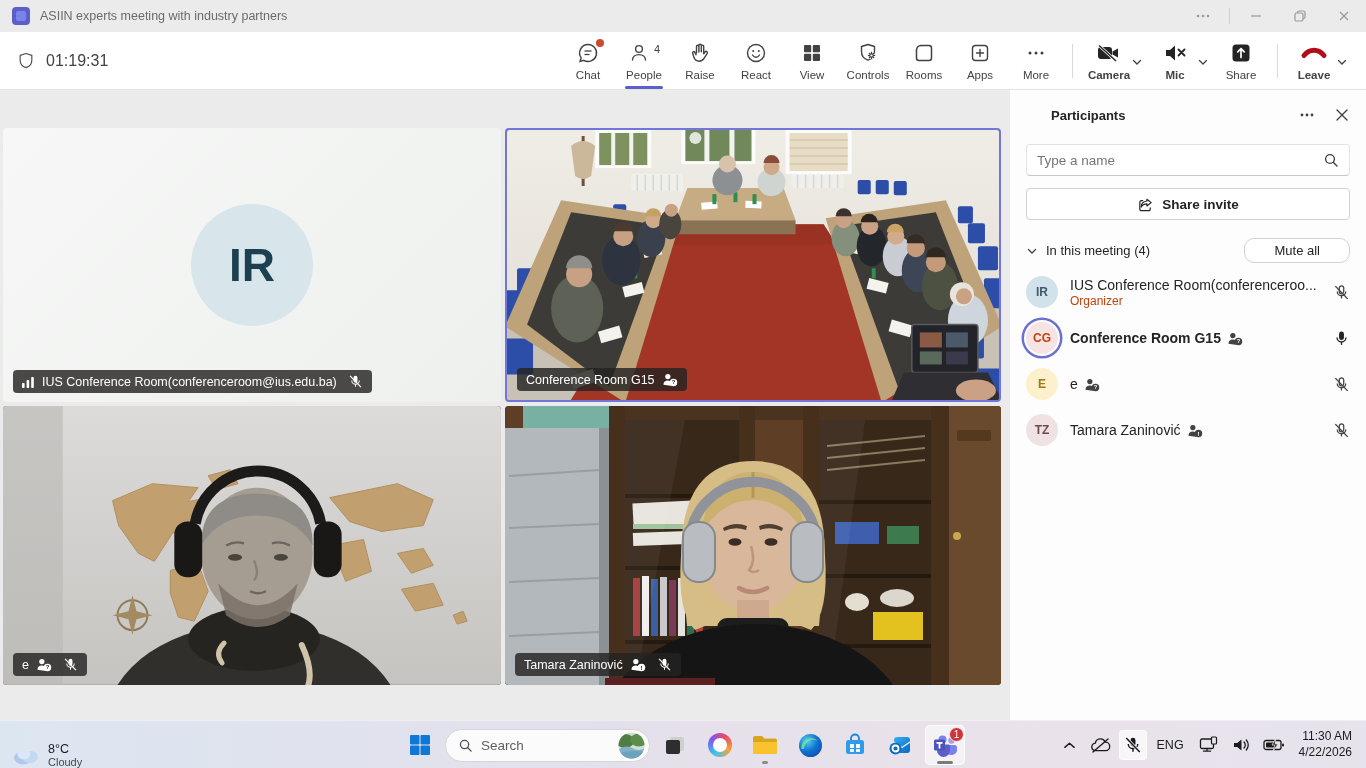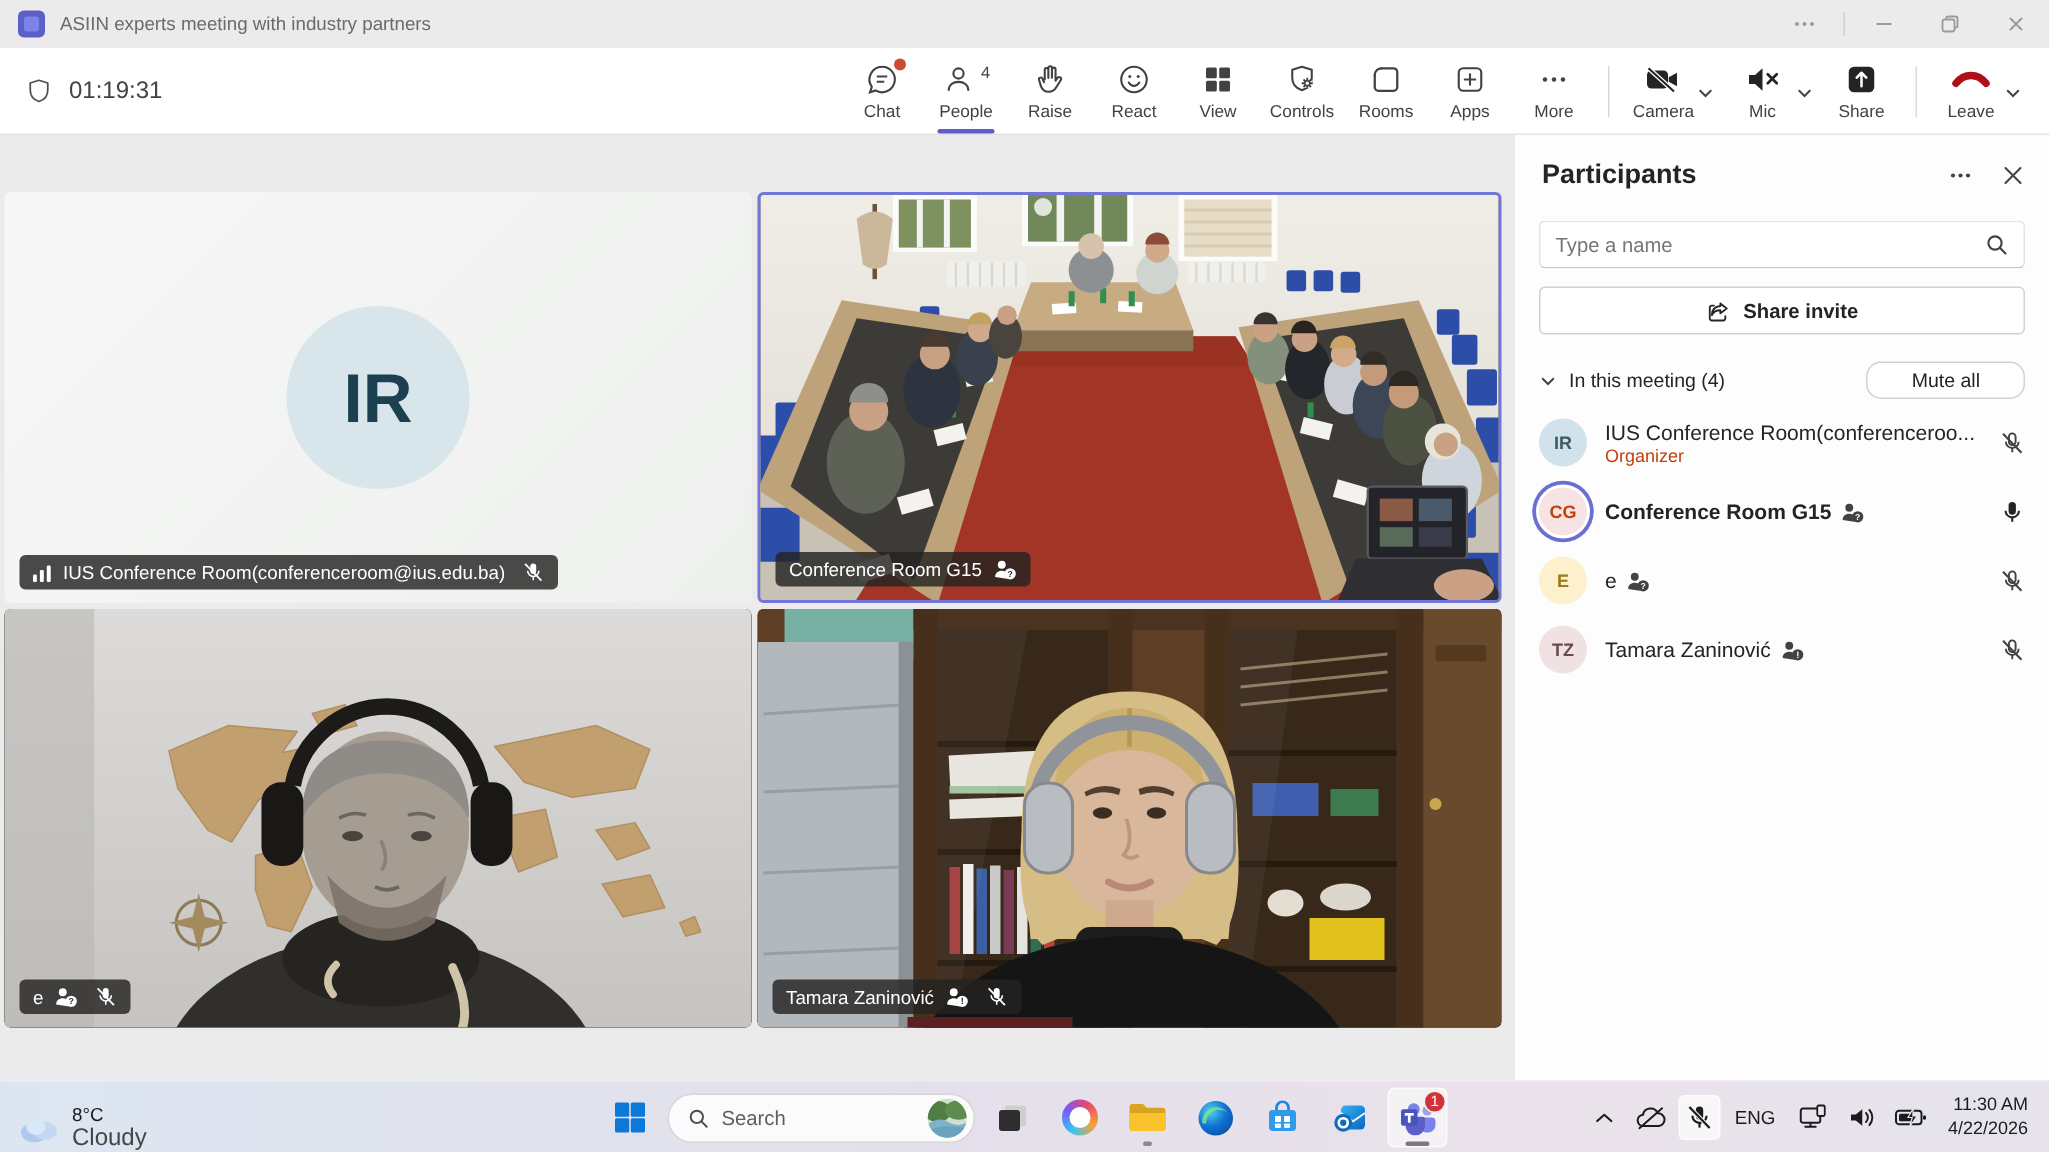--- a/index.html
+++ b/index.html
@@ -19,40 +19,40 @@
   .toolbar { position:absolute; top:32px; left:0; width:1366px; height:58px; background:#fff; border-bottom:1px solid #e3e3e3; display:flex; align-items:stretch; }
   .tb-left { display:flex; align-items:center; gap:10px; padding-left:16px; width:220px; }
   .tb-timer { font-size:16px; color:#424242; }
   .tb-spacer { flex:1; }
   .tb-item { position:relative; width:56px; display:flex; flex-direction:column; align-items:center; justify-content:center; gap:4px; cursor:pointer; }
   .tb-item .lbl { font-size:11.5px; color:#424242; white-space:nowrap; }
   .tb-item.active::after { content:""; position:absolute; bottom:0; left:9px; right:9px; height:3px; border-radius:2px; background:#5b5fc7; }
   .tb-icon { position:relative; height:24px; display:flex; align-items:center; }
   .chat-dot { position:absolute; top:-2px; right:-4px; width:8px; height:8px; border-radius:50%; background:#cc4a31; }
   .ppl-badge { font-size:11px; color:#424242; margin-left:2px; align-self:flex-start; margin-top:2px; }
-  .tb-combo { display:flex; align-items:center; }
+  .tb-combo { display:flex; align-items:center;font-weight:bold; }
   .tb-chev { width:14px; margin-left:-6px; margin-right:2px; padding-top:2px; cursor:pointer; }
   .tb-div { width:1px; background:#d9d9d9; height:34px; align-self:center; margin:0 8px; }
   .tb-right { display:flex; align-items:stretch; padding-right:14px; }
 
   
   .tile { position:absolute; border-radius:4px; overflow:hidden; background:#202020; cursor:pointer; }
   .tile1 { left:3px; top:128px; width:498px; height:274px; background:linear-gradient(135deg,#f6f7f6,#eef0ee); }
   .tile2 { left:505px; top:128px; width:496px; height:274px; border:2.5px solid #7276d8; }
   .tile3 { left:3px; top:406px; width:498px; height:279px; }
   .tile4 { left:505px; top:406px; width:496px; height:279px; }
   .tile .scene { position:absolute; inset:0; }
   .tile2 .scene { inset:-2.5px; }
   .avatar-big { position:absolute; left:50%; top:50%; transform:translate(-50%,-50%); width:122px; height:122px; border-radius:50%; background:#d8e6ec; display:flex; align-items:center; justify-content:center; font-size:46px; font-weight:600; color:#1d4050; }
   .pill { position:absolute; left:10px; bottom:9px; background:rgba(36,35,34,.82); border-radius:4px; color:#fff; font-size:12.5px; display:flex; align-items:center; gap:7px; padding:4px 9px; white-space:nowrap; }
 
   
   .panel { position:absolute; left:1010px; top:90px; width:356px; height:630px; background:#fdfdfd; }
   .p-head { display:flex; align-items:center; padding:16px 16px 10px 18px; }
-  .p-title { font-size:18px; font-weight:700; color:#242424; }
+  .p-title { font-size:13px; font-weight:700; color:#242424;margin-left:23px; }
   .p-hicons { margin-left:auto; display:flex; align-items:center; gap:18px; }
   .p-hicons .hbtn { cursor:pointer; display:flex; }
   .p-search { margin:10px 16px 0; height:32px; background:#fff; border:1px solid #e3e3e3; border-bottom:1px solid #c7c7c7; border-radius:4px; display:flex; align-items:center; padding:0 10px; }
   .p-search input { border:none; outline:none; flex:1; font-size:13.5px; color:#242424; font-family:inherit; background:transparent; }
   .p-search input::placeholder { color:#767676; }
   .p-invite { margin:12px 16px 0; height:32px; border:1px solid #d1d1d1; border-radius:4px; background:#fff; display:flex; align-items:center; justify-content:center; gap:8px; font-size:13.5px; font-weight:700; color:#242424; cursor:pointer; }
   .p-section { margin:18px 16px 6px; display:flex; align-items:center; }
   .p-sec-lbl { font-size:13px; color:#242424; margin-left:8px; }
   .p-muteall { margin-left:auto; border:1px solid #d1d1d1; border-radius:10px; background:#fff; font-size:13px; color:#242424; padding:4px 29px; cursor:pointer; font-family:inherit; }
   .trow { display:flex; align-items:center; padding:7px 16px; gap:12px; cursor:pointer; }
@@ -64,21 +64,21 @@
   .tmeta { min-width:0; }
   .tname { font-size:14px; color:#242424; display:flex; align-items:center; gap:6px; white-space:nowrap; overflow:hidden; }
   .tname.bold { font-weight:700; }
   .tsub { font-size:12px; color:#c2410c; margin-top:1px; }
   .tmic { margin-left:auto; display:flex; cursor:pointer; }
 
   
   .taskbar { position:absolute; left:0; bottom:0; width:1366px; height:48px; background:linear-gradient(90deg,#dce6f1 0%,#e4e0eb 45%,#eae2ea 75%,#e6e3ed 100%); border-top:1px solid #ffffff66; display:flex; align-items:flex-end; }
   .tb-weather { display:flex; align-items:center; gap:8px; margin-left:12px; cursor:pointer; }
   .tb-wtxt .t1 { font-size:12.5px; color:#1b1b1b; }
-  .tb-wtxt .t2 { font-size:16px; color:#464646; }
+  .tb-wtxt .t2 { font-size:11px; color:#464646; }
   .tb-center { position:absolute; left:400px; top:0; height:48px; display:flex; align-items:center; gap:5px; }
   .tb-app { width:40px; height:40px; border-radius:5px; display:flex; align-items:center; justify-content:center; position:relative; cursor:pointer; }
   .tb-app.open::before { content:""; position:absolute; bottom:1px; left:50%; transform:translateX(-50%); width:6px; height:3px; border-radius:2px; background:#8b8b8b; }
   .tb-app.activeapp { background:#fdfdfd99; box-shadow:0 0 0 1px #ffffffaa inset; }
   .tb-app.activeapp::before { content:""; position:absolute; bottom:1px; left:50%; transform:translateX(-50%); width:16px; height:3px; border-radius:2px; background:#7a7a7a; }
   .tb-badge { position:absolute; top:2px; right:1px; min-width:15px; height:15px; border-radius:8px; background:#d13438; color:#fff; font-size:10px; display:flex; align-items:center; justify-content:center; border:1.5px solid #f3eef3; }
   .tb-search { width:205px; height:33px; border-radius:17px; background:#ffffffd9; border:1px solid #d6d6d6; display:flex; align-items:center; padding:0 4px 0 12px; gap:8px; cursor:text; }
   .tb-search input { flex:1; min-width:0; border:none; outline:none; background:transparent; font-size:13.5px; color:#333; font-family:inherit; }
   .tb-search input::placeholder { color:#5f5f5f; }
   .copilot { width:24px; height:24px; border-radius:50%; background:conic-gradient(from 210deg,#37c6f4,#7a5af8,#e8486d,#f8a13a,#37c6f4); position:relative; }

